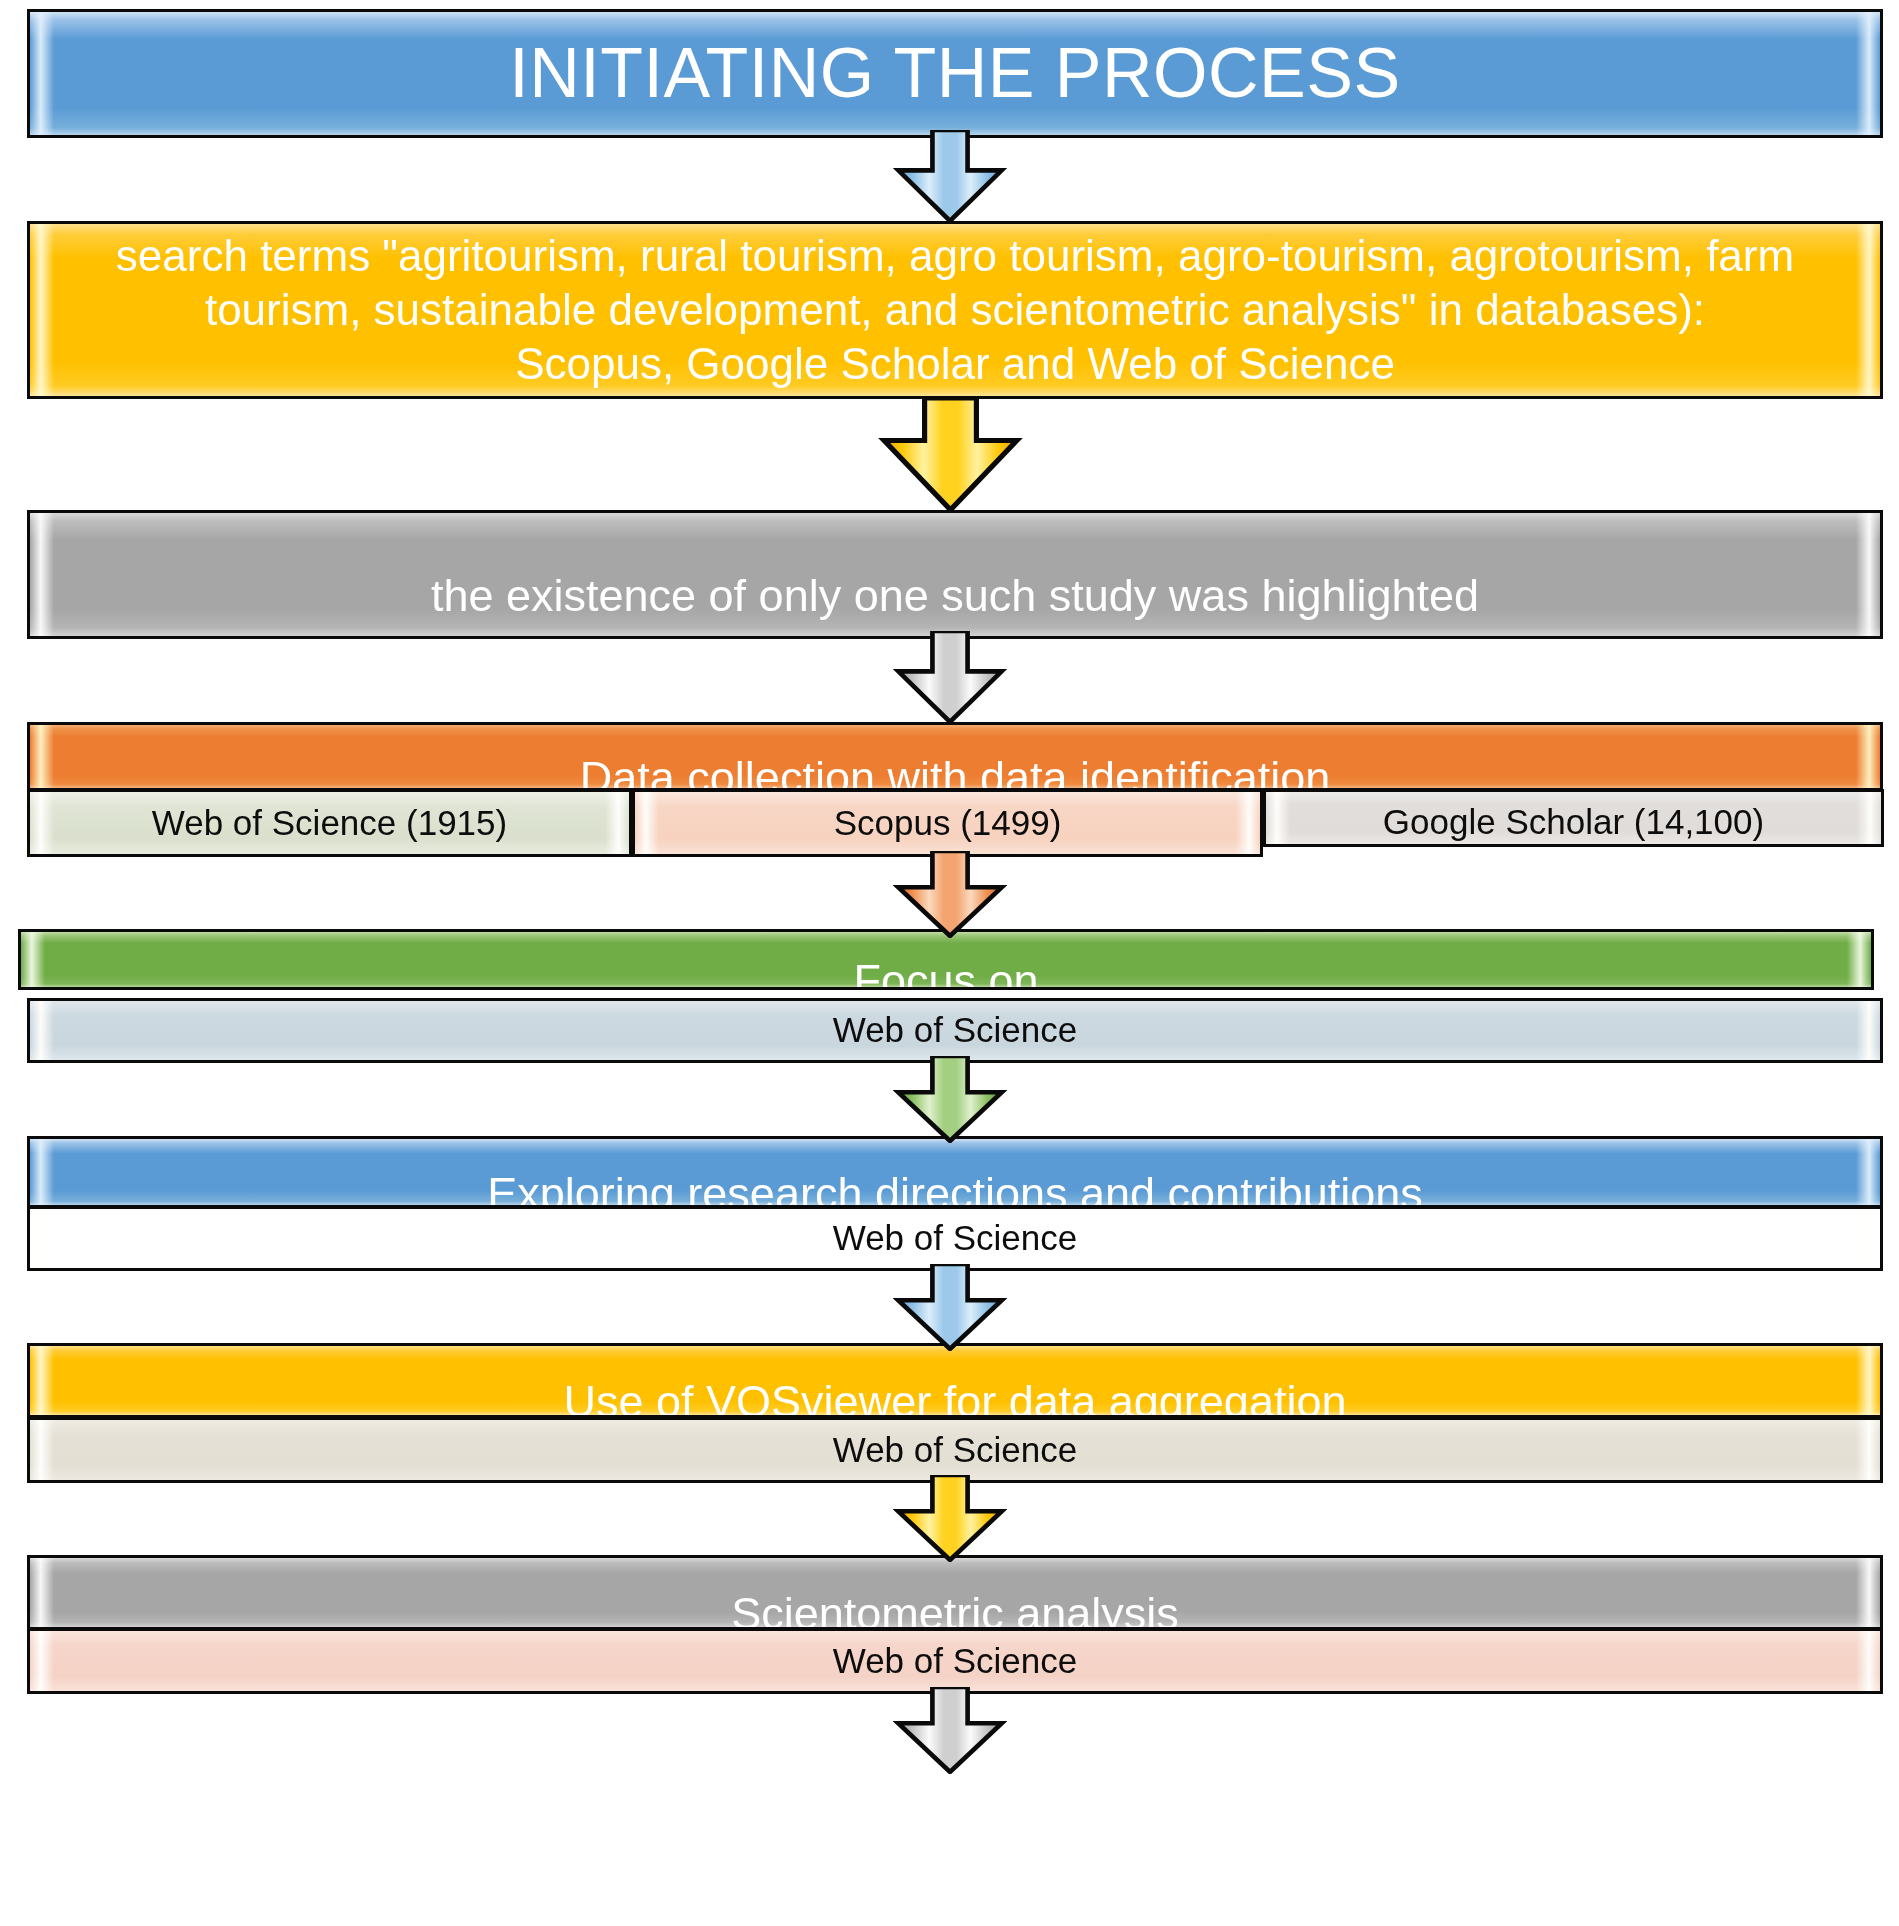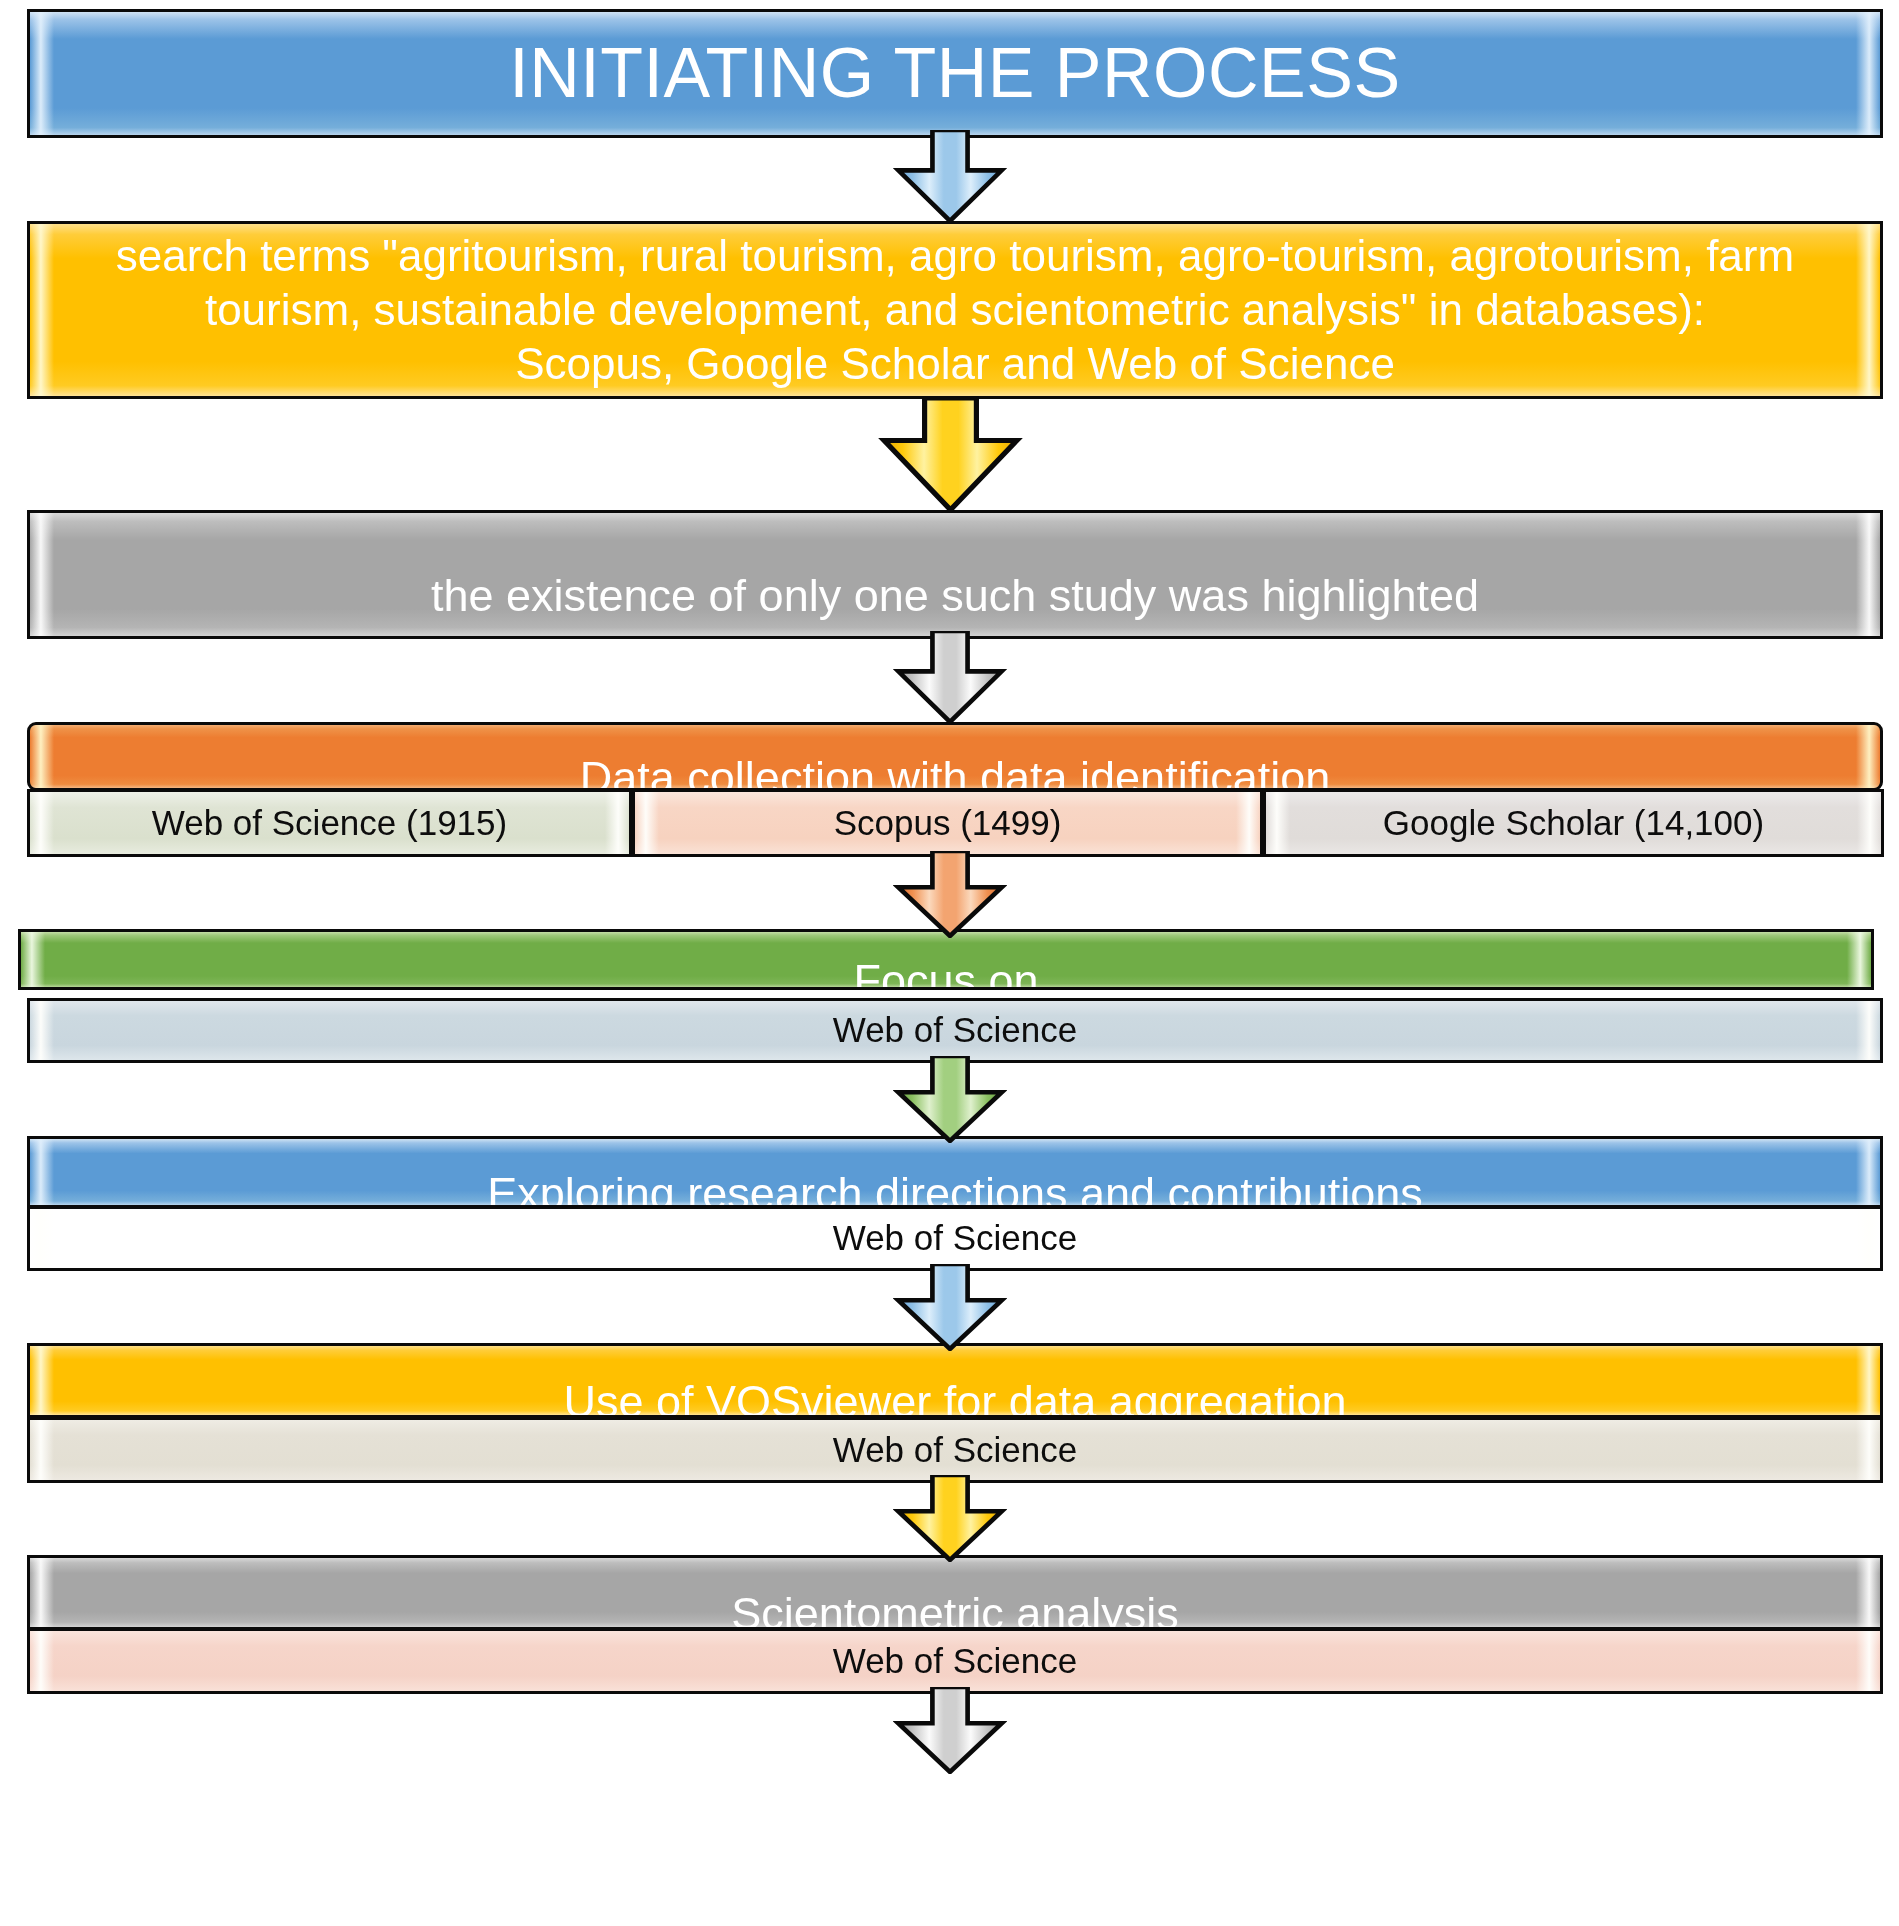--- a/index.html
+++ b/index.html
@@ -48,21 +48,21 @@
     text-align: center;
     line-height: 1.22;
     padding: 0 31px;
     white-space: pre-line;
   }
 
   
   .fill-blue   { background: linear-gradient(to bottom, #cfe2f3 0%, #9cc3e8 6%, #5b9bd5 22%, #5b9bd5 78%, #75aeda 94%, #b6d3ec 100%); }
   .fill-yellow { background: linear-gradient(to bottom, #ffe08a 0%, #ffcd3a 6%, #ffc000 20%, #ffc000 80%, #ffcb22 94%, #ffe294 100%); }
   .fill-gray   { background: linear-gradient(to bottom, #d9d9d9 0%, #bdbdbd 7%, #a6a6a6 22%, #a6a6a6 78%, #b4b4b4 93%, #d2d2d2 100%); }
-  .fill-orange { background: linear-gradient(to bottom, #f3ad72 0%, #ef9248 6%, #ed7d31 20%, #ed7d31 80%, #ef8b3f 94%, #f5b681 100%); border-radius: 9px; }
+  .fill-orange { background: linear-gradient(to bottom, #f3ad72 0%, #ef9248 6%, #ed7d31 20%, #ed7d31 80%, #ef8b3f 94%, #f5b681 100%); }
   .fill-green  { background: linear-gradient(to bottom, #c3dca5 0%, #9ec87a 6%, #70ad47 20%, #70ad47 80%, #7eb657 94%, #b6d698 100%); }
 
   .fill-sub-sage   { background: linear-gradient(to bottom, #eef1e8 0%, #dfe4d4 25%, #dae0cd 75%, #e8ecdf 100%); }
   .fill-sub-peach  { background: linear-gradient(to bottom, #fbe6dc 0%, #f8d6c5 25%, #f7d2bf 75%, #fae2d6 100%); }
   .fill-sub-ltgray { background: linear-gradient(to bottom, #eceaea 0%, #e2dedc 25%, #e0dcd9 75%, #eae7e5 100%); }
   .fill-sub-steel  { background: linear-gradient(to bottom, #e0e7ec 0%, #ccd9e0 25%, #c9d6de 75%, #dde6eb 100%); }
   .fill-sub-cream  { background: linear-gradient(to bottom, #f5ece0 0%, #ece0cf 25%, #eaddcb 75%, #f3ead e0 100%); }
   .fill-sub-linen  { background: linear-gradient(to bottom, #efece4 0%, #e5e1d6 25%, #e3dfd3 75%, #ede9e1 100%); }
   .fill-sub-blush  { background: linear-gradient(to bottom, #fae4dc 0%, #f6d5ca 25%, #f5d2c6 75%, #f9e1d8 100%); }
 
@@ -203,21 +203,21 @@
     <span class="bevel-r bev-light-r"></span>
     <span class="label t-black fs-sub">Web of Science (1915)</span>
   </div>
 
   <div class="box fill-sub-peach" style="left:632px; top:789px; width:631px; height:68px;">
     <span class="bevel-l bev-light"></span>
     <span class="bevel-r bev-light-r"></span>
     <span class="label t-black fs-sub">Scopus (1499)</span>
   </div>
 
-  <div class="box fill-sub-ltgray" style="left:1263px; top:789px; width:621px; height:68px;">
+  <div class="box fill-sub-ltgray" style="left:1263px; top:789px; width:621px; height:58px;align-items:flex-end;">
     <span class="bevel-l bev-light"></span>
     <span class="bevel-r bev-light-r"></span>
     <span class="label t-black fs-sub">Google Scholar (14,100)</span>
   </div>
 
   <div class="arrow" style="left:893px; top:851px; width:114px; height:87px;">
     <svg viewBox="0 0 220 168" width="114" height="87">
       <path d="M 76 0 L 144 0 L 144 70 L 210 70 L 110 164 L 10 70 L 76 70 Z" fill="url(#gradOrange)" stroke="#0a0a0a" stroke-width="9" stroke-linejoin="miter"></path>
     </svg>
   </div>

